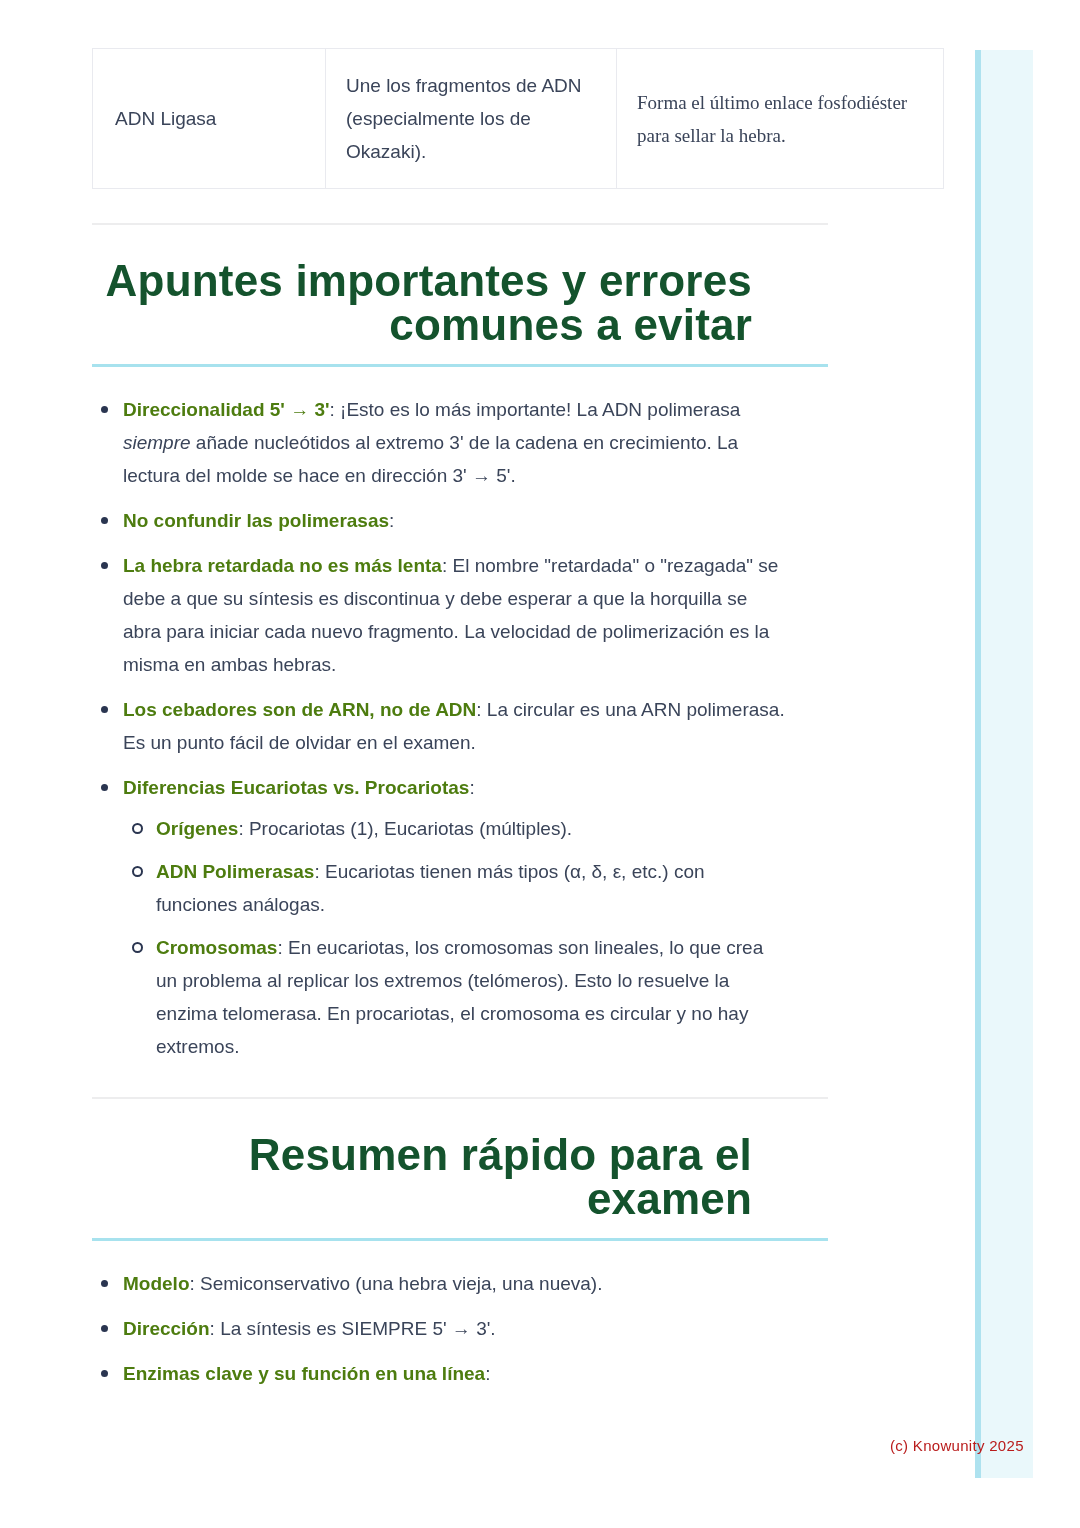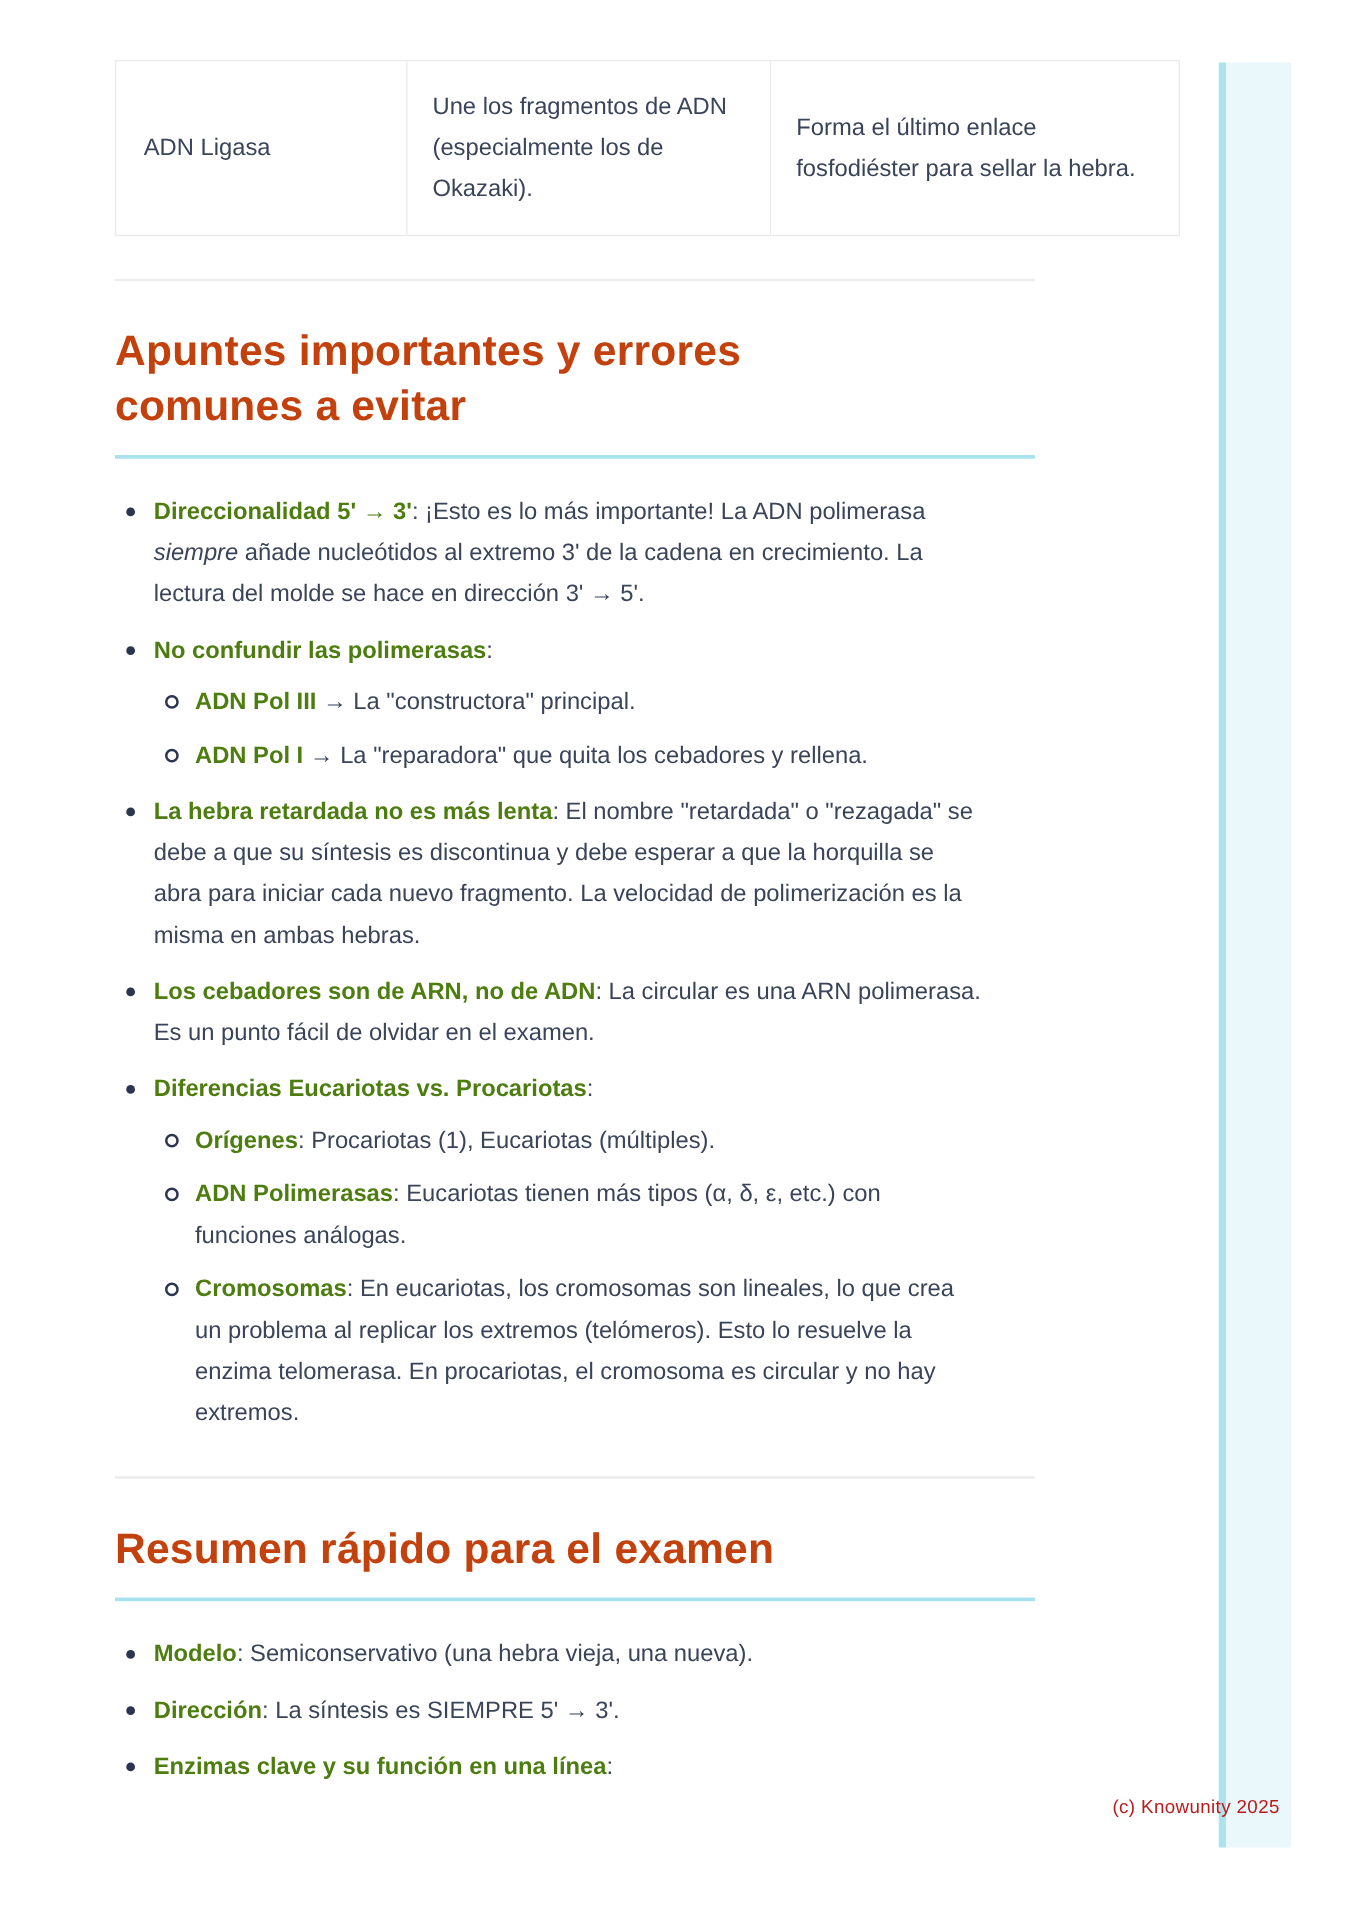--- a/index.html
+++ b/index.html
@@ -15,27 +15,27 @@
   .content { position:absolute; left:92px; top:0; width:736px; }
 
   
   table.enzyme-table { width:736px; border-collapse:collapse; table-layout:fixed; margin-top:48px; }
   table.enzyme-table td {
     border:1px solid #e9eaef; vertical-align:middle;
     font-size:19px; line-height:33px; color:#3a4459;
   }
   td.c-name { width:200px; font-weight:normal; color:#17213c; padding:20px 10px 20px 22px; }
   td.c-fn   { width:250px; padding:20px 20px; }
-  td.c-dt   { width:286px; padding:20px 20px; }
+  td.c-dt   { width:286px; padding:20px 20px;font-family:Liberation Serif, serif; }
 
   .divider { border:none; border-top:2px solid #ededee; margin:34px 0 0 0; }
 
   h2.section-title {
-    font-size:34px; line-height:44px; font-weight:bold; color:#c2410c;
-    margin:34px 0 0 0; max-width:660px; letter-spacing:0.2px;
+    font-size:44px; line-height:44px; font-weight:bold; color:#14532d;
+    margin:34px 0 0 0; max-width:660px; letter-spacing:0.2px;text-align:right;
   }
   .title-rule { border:none; border-top:3px solid #a7e2ee; margin:17px 0 0 0; }
 
   ul.bullets {
     list-style:none; margin:26px 0 0 0; padding:0 40px 0 0;
     font-size:19px; line-height:33px; color:#3a4459;
   }
   ul.bullets > li { position:relative; padding-left:31px; margin:0 0 12px 0; }
   ul.bullets > li::before {
     content:""; position:absolute; left:9px; top:13px;
@@ -81,28 +81,20 @@
 
     <h2 class="section-title">Apuntes importantes y errores comunes a evitar</h2>
     <hr class="title-rule">
 
     <ul class="bullets">
       <li>
         <span class="lead">Direccionalidad 5' → 3'</span><span>: ¡Esto es lo más importante! La ADN polimerasa </span><span class="em">siempre</span><span> añade nucleótidos al extremo 3' de la cadena en crecimiento. La lectura del molde se hace en dirección 3' → 5'.</span>
       </li>
       <li>
         <span class="lead">No confundir las polimerasas</span><span>:</span>
-        <ul class="subs">
-          <li>
-            <span class="lead">ADN Pol III</span><span> → La "constructora" principal.</span>
-          </li>
-          <li>
-            <span class="lead">ADN Pol I</span><span> → La "reparadora" que quita los cebadores y rellena.</span>
-          </li>
-        </ul>
       </li>
       <li>
         <span class="lead">La hebra retardada no es más lenta</span><span>: El nombre "retardada" o "rezagada" se debe a que su síntesis es discontinua y debe esperar a que la horquilla se abra para iniciar cada nuevo fragmento. La velocidad de polimerización es la misma en ambas hebras.</span>
       </li>
       <li>
         <span class="lead">Los cebadores son de ARN, no de ADN</span><span>: La circular es una ARN polimerasa. Es un punto fácil de olvidar en el examen.</span>
       </li>
       <li>
         <span class="lead">Diferencias Eucariotas vs. Procariotas</span><span>:</span>
         <ul class="subs">

